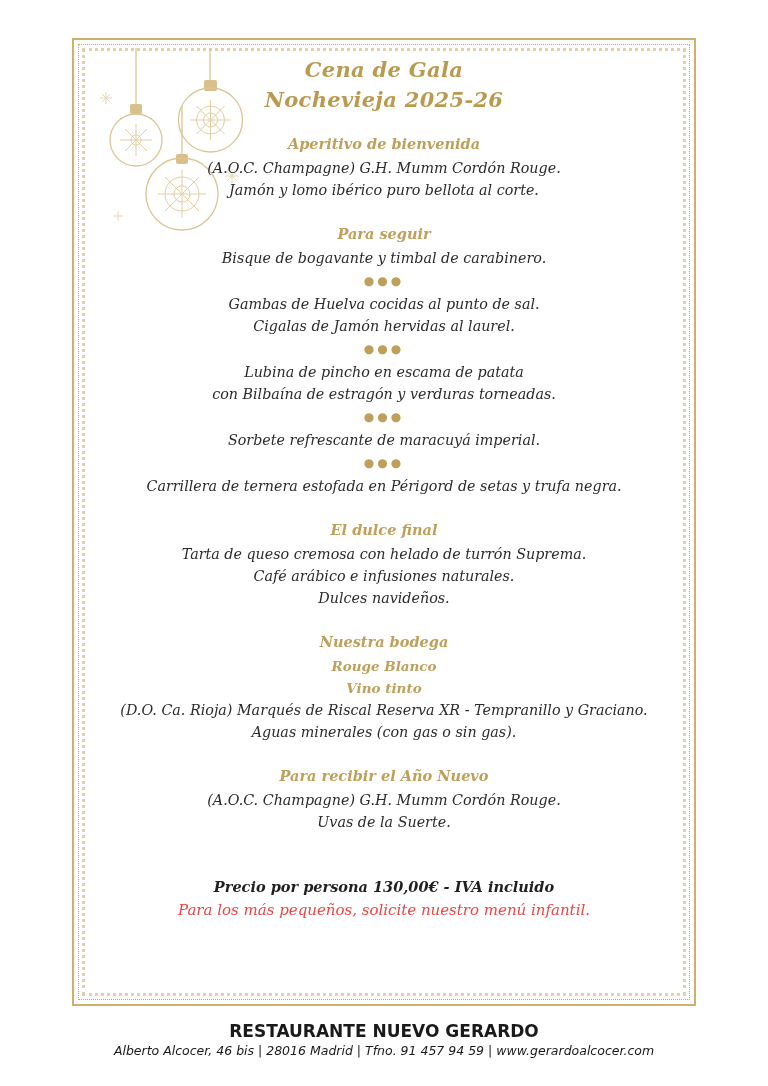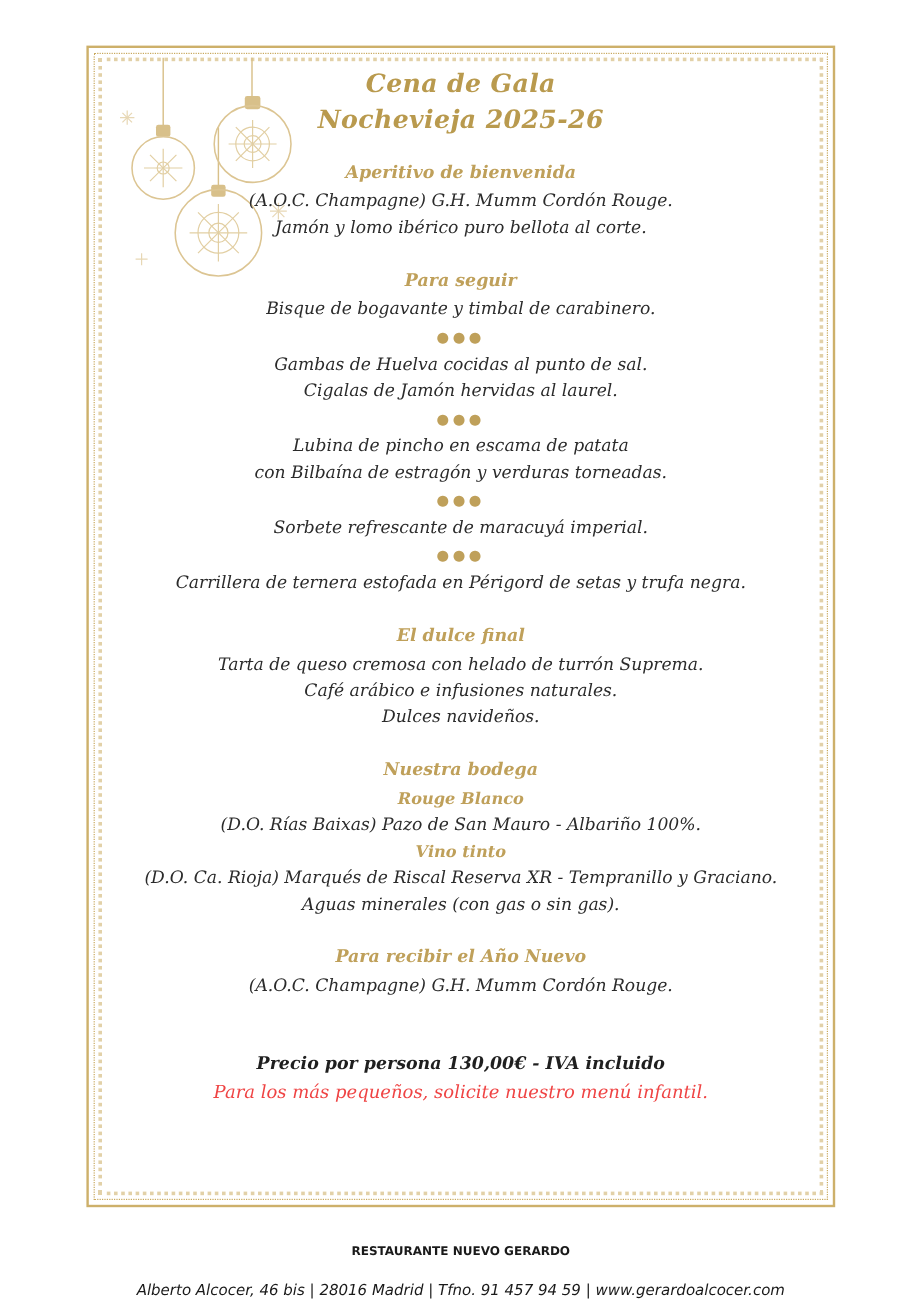--- a/index.html
+++ b/index.html
@@ -139,23 +139,23 @@
     position: absolute;
     left: 0;
     top: 1022px;
     width: 768px;
     text-align: center;
   }
   .footer-name {
     font-family: "DejaVu Sans", sans-serif;
     font-weight: bold;
     color: #1a1a1a;
-    font-size: 10px;
+    font-size: 17px;
     line-height: 19px;
-    margin: 12px;
+    margin: 0;
   }
   .footer-addr {
     font-family: "DejaVu Sans", sans-serif;
     color: #1a1a1a;
     font-size: 12.5px;
     line-height: 19px;
     margin: 0;
     font-style: italic;
   }
 </style>
@@ -260,29 +260,29 @@
     <div class="section">
       <p class="section-title">El dulce final</p>
       <p class="line">Tarta de queso cremosa con helado  de turrón Suprema.</p>
       <p class="line">Café arábico e infusiones naturales.</p>
       <p class="line">Dulces navideños.</p>
     </div>
 
     <div class="section">
       <p class="section-title">Nuestra bodega</p>
       <p class="sub-title">Rouge Blanco</p>
-      <p class="line">(D.O. Rías Baixas) Pazo de San Mauro - Albariño 100%.</p>
       <p class="sub-title">Vino tinto</p>
       <p class="line">(D.O. Ca. Rioja) Marqués de Riscal Reserva XR - Tempranillo y Graciano.</p>
       <p class="line">Aguas minerales (con gas o sin gas).</p>
     </div>
 
     <div class="section">
       <p class="section-title">Para recibir el Año Nuevo</p>
       <p class="line">(A.O.C. Champagne) G.H. Mumm Cordón Rouge.</p>
+      <p class="line">Uvas de la Suerte.</p>
     </div>
 
     <div class="price-block">
       <p class="price">Precio por persona 130,00€ - IVA incluido</p>
       <p class="price-note">Para los más pequeños, solicite nuestro menú infantil.</p>
     </div>
 
   </div>
 
   <div class="footer">

